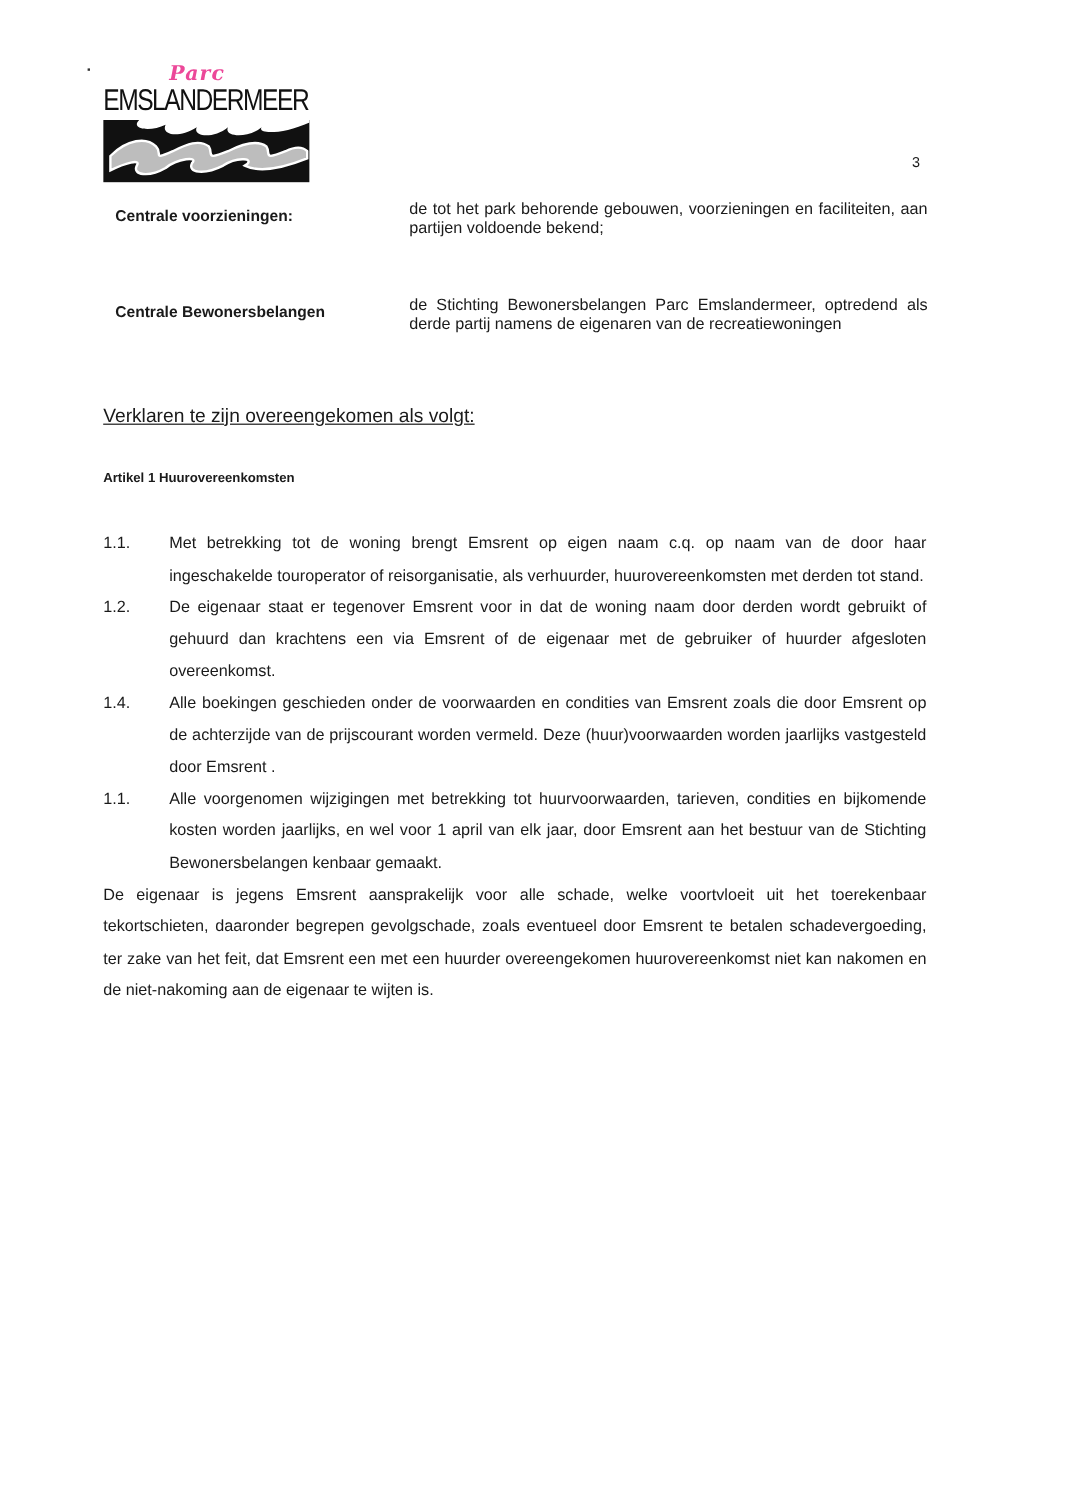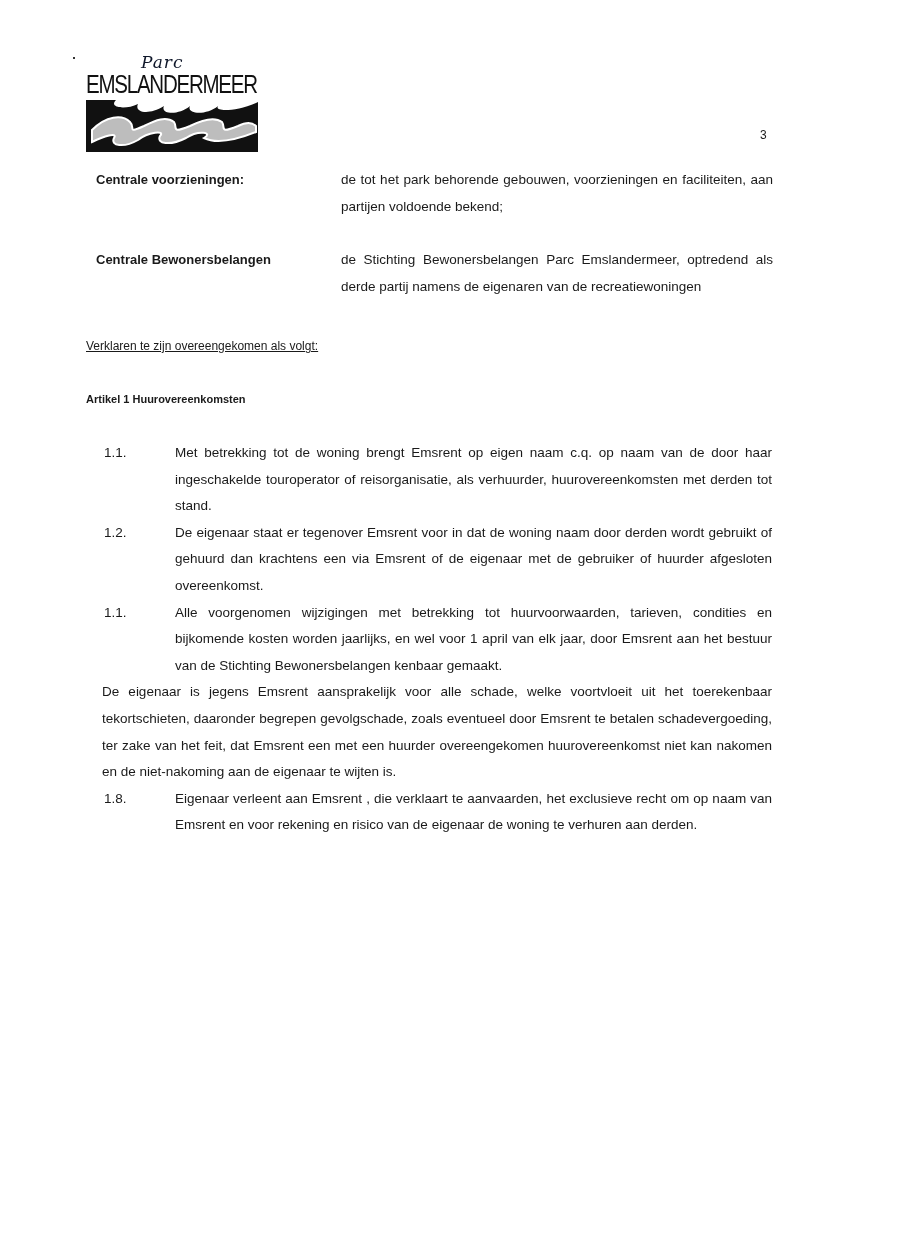--- a/index.html
+++ b/index.html
@@ -4,43 +4,43 @@
   <style>
     html, body { margin: 0; padding: 0; background: #ffffff; }
     body {
       width: 900px; height: 1255px; position: relative; overflow: hidden;
       font-family: "Liberation Sans", sans-serif; color: #1a1a1a;
       font-size: 13.5px;
     }
     .logo { position: absolute; left: 86px; top: 52px; width: 175px; height: 100px; }
     .logo .parc {
       position: absolute; left: 55px; top: 0; font-family: "DejaVu Serif", serif;
-      font-style: italic; font-weight: normal; font-size: 17px; letter-spacing: 1px; color: #0f172a;
+      font-style: italic; font-weight: bold; font-size: 17px; letter-spacing: 1px; color: #ec4899;
     }
     .logo .name {
       position: absolute; left: 0; top: 18px; width: 175px; text-align: center;
       font-family: "Liberation Sans Narrow", "Liberation Sans", sans-serif;
       font-size: 25px; letter-spacing: -1.5px; color: #111; transform: scaleX(0.82); transform-origin: left top;
       white-space: nowrap;
     }
     .logo svg { position: absolute; left: 0; top: 48px; }
     .page-num { position: absolute; left: 760px; top: 128px; font-size: 12px; }
     .dot { position: absolute; left: 73px; top: 57px; width: 2px; height: 2px; background: #333; }
 
     .def { position: absolute; left: 86px; width: 690px; }
     .def .term { position: absolute; left: 10px; top: 0; font-weight: bold; font-size: 13px; }
-    .def .desc { position: absolute; left: 255px; width: 432px; line-height: 27px; top: -6px; text-align: justify; }
+    .def .desc { position: absolute; left: 255px; width: 432px; line-height: 16px; top: -6px; text-align: justify; }
 
-    .intro { position: absolute; left: 86px; top: 339px; text-decoration: underline; font-size: 12px; }
+    .intro { position: absolute; left: 86px; top: 339px; text-decoration: underline; font-size: 16px; }
     .article-title { position: absolute; left: 86px; top: 393px; font-weight: bold; font-size: 11px; }
 
     .clauses { position: absolute; left: 86px; top: 440px; width: 686px; }
     .clause { display: flex; line-height: 26.6px; }
-    .clause .num { width: 55px; flex: none; margin-left: 18px; }
-    .clause .text { flex: 1; text-align: justify; margin-left: 16px; }
+    .clause .num { width: 55px; flex: none; }
+    .clause .text { flex: 1; text-align: justify; }
   </style>
 </head>
 <body>
 
 <div class="dot"></div>
 
 <div class="logo">
   <span class="parc">Parc</span>
   <span class="name">EMSLANDERMEER</span>
   <svg width="172" height="52" viewBox="0 0 172 52">
@@ -69,23 +69,23 @@
 <div class="clauses">
   <div class="clause">
     <span class="num">1.1.</span>
     <span class="text">Met betrekking tot de woning brengt Emsrent  op eigen naam c.q. op naam van de door haar ingeschakelde touroperator of reisorganisatie, als verhuurder, huurovereenkomsten met derden tot stand.</span>
   </div>
   <div class="clause">
     <span class="num">1.2.</span>
     <span class="text">De eigenaar staat er tegenover Emsrent  voor in dat de woning naam door derden wordt gebruikt of gehuurd dan krachtens een via Emsrent  of de eigenaar met de gebruiker of huurder afgesloten overeenkomst.</span>
   </div>
   <div class="clause">
+    <span class="num">1.4.</span>
+    <span class="text">Alle boekingen geschieden onder de voorwaarden en condities van Emsrent  zoals die door Emsrent op de achterzijde van de prijscourant worden vermeld. Deze (huur)voorwaarden worden jaarlijks vastgesteld door Emsrent .</span>
+  </div>
+  <div class="clause">
     <span class="num">1.1.</span>
     <span class="text">Alle voorgenomen wijzigingen met betrekking tot huurvoorwaarden, tarieven, condities en bijkomende kosten worden jaarlijks, en wel voor 1 april van elk jaar, door Emsrent aan het bestuur van de Stichting Bewonersbelangen kenbaar gemaakt.</span>
   </div>
   <div class="clause">
     <span class="text">De eigenaar is jegens Emsrent  aansprakelijk voor alle schade, welke voortvloeit uit het toerekenbaar tekortschieten, daaronder begrepen gevolgschade, zoals eventueel door Emsrent  te betalen schadevergoeding, ter zake van het feit, dat Emsrent  een met een huurder overeengekomen huurovereenkomst niet kan nakomen en de niet-nakoming aan de eigenaar te wijten is.</span>
   </div>
-  <div class="clause">
-    <span class="num">1.8.</span>
-    <span class="text">Eigenaar verleent aan Emsrent , die verklaart te aanvaarden, het exclusieve recht om op naam van Emsrent  en voor rekening en risico van de eigenaar de woning te verhuren aan derden.</span>
-  </div>
 </div>
 
 </body></html>

